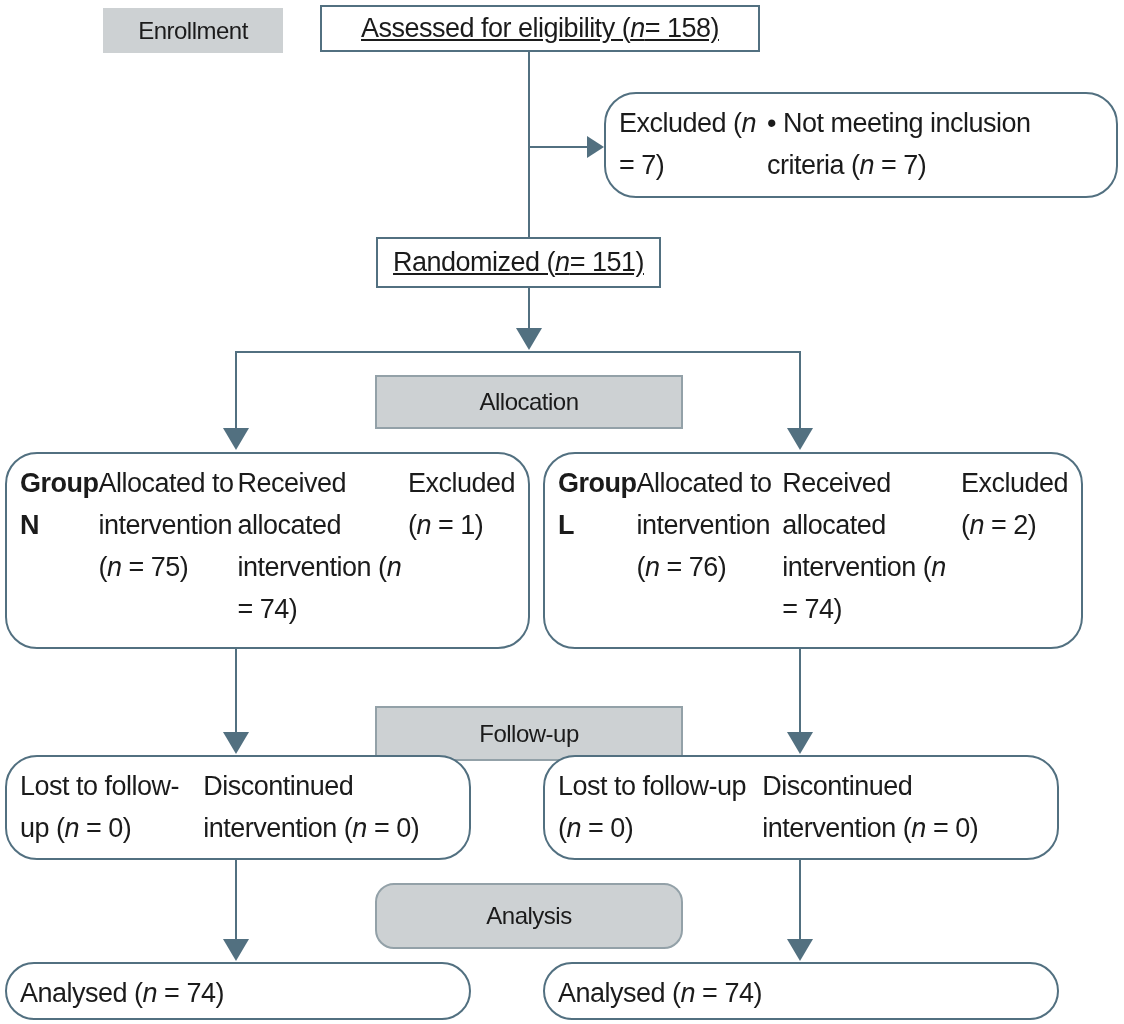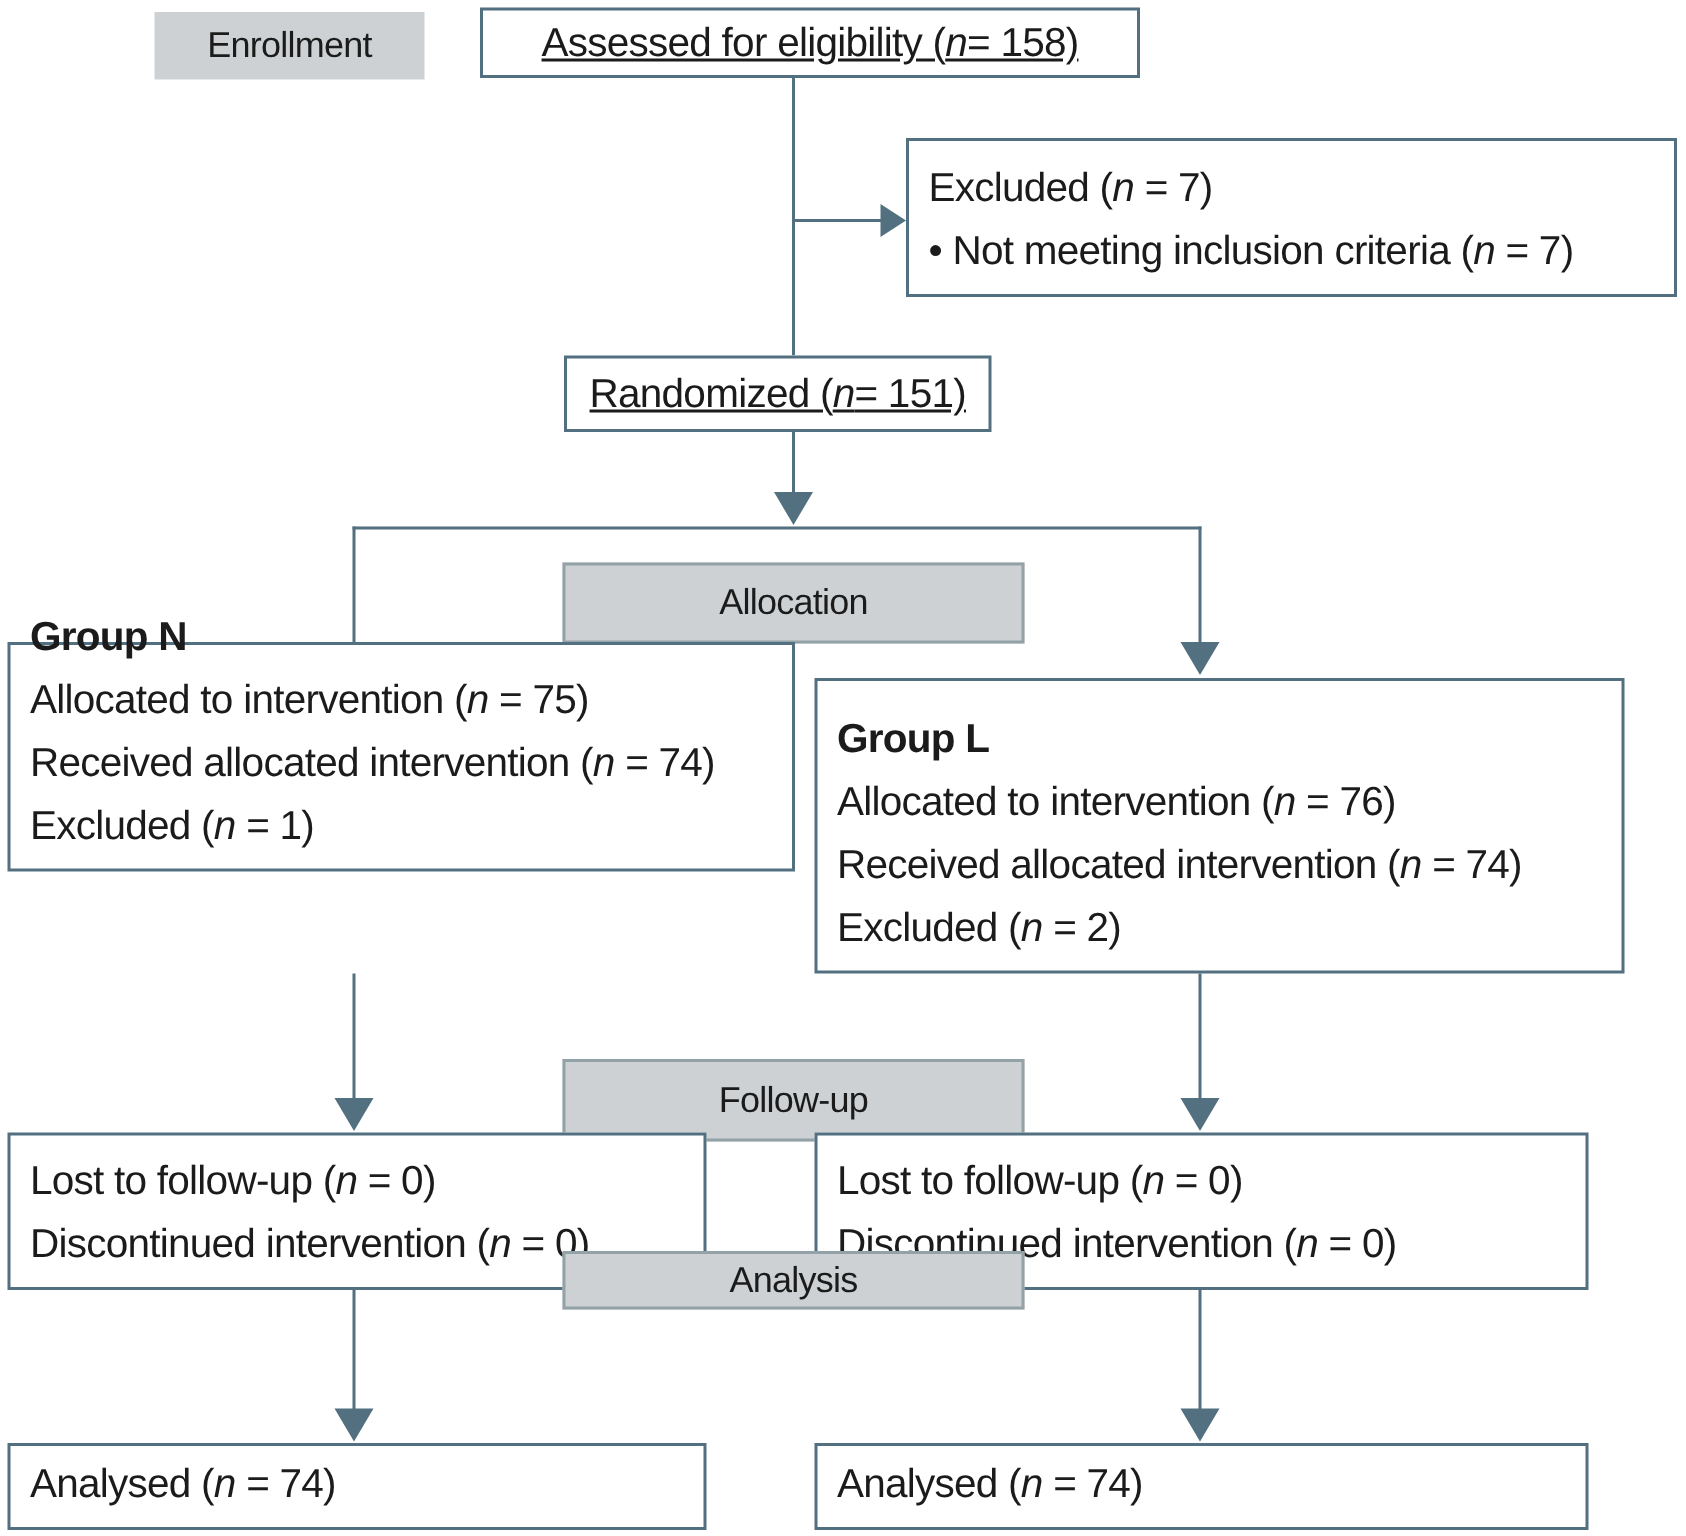--- a/index.html
+++ b/index.html
@@ -17,21 +17,21 @@
   .node{
     position:absolute;
     background:var(--box_bg);
     border:2px solid var(--line);
     font-size:27px;
     letter-spacing:-0.5px;
     line-height:1.56;
     color:var(--text);
   }
   .node.center{display:flex;align-items:center;justify-content:center;text-align:center;text-decoration:underline;}
-  .node.lines{padding:8px 13px;display:flex;flex-direction:column;justify-content:flex-end;}
+  .node.lines{padding:8px 13px;display:flex;flex-direction:row;justify-content:flex-start;border-radius:32px;}
   .node .bold{font-weight:bold;}
   .node i{font-style:italic;}
 
   .stage-label{
     position:absolute;
     background:var(--label_fill);
     border:2px solid var(--label_border);
     display:flex;align-items:center;justify-content:center;
     font-size:24px;letter-spacing:-0.5px;color:var(--text);
   }
@@ -77,21 +77,21 @@
 
   <div class="conn" style="left:235px;top:351px;width:566px;height:2px;"></div>
 
   <div class="conn" style="left:235px;top:351px;width:2px;height:78px;"></div>
   <div class="arrow-down" style="left:223px;top:428px;"></div>
   <div class="conn" style="left:799px;top:351px;width:2px;height:78px;"></div>
   <div class="arrow-down" style="left:787px;top:428px;"></div>
 
   <div class="stage-label" style="left:375px;top:375px;width:308px;height:54px;">Allocation</div>
 
-  <div class="node lines" style="left:5px;top:428px;width:525px;height:153px;">
+  <div class="node lines" style="left:5px;top:452px;width:525px;height:197px;">
     <div class="bold">Group N</div>
     <div>Allocated to intervention (<i>n</i> = 75)</div>
     <div>Received allocated intervention (<i>n</i> = 74)</div>
     <div>Excluded (<i>n</i> = 1)</div>
   </div>
 
   <div class="node lines" style="left:543px;top:452px;width:540px;height:197px;">
     <div class="bold">Group L</div>
     <div>Allocated to intervention (<i>n</i> = 76)</div>
     <div>Received allocated intervention (<i>n</i> = 74)</div>
@@ -112,21 +112,21 @@
   <div class="node lines" style="left:543px;top:755px;width:516px;height:105px;">
     <div>Lost to follow-up (<i>n</i> = 0)</div>
     <div>Discontinued intervention (<i>n</i> = 0)</div>
   </div>
 
   <div class="conn" style="left:235px;top:860px;width:2px;height:80px;"></div>
   <div class="arrow-down" style="left:223px;top:939px;"></div>
   <div class="conn" style="left:799px;top:860px;width:2px;height:80px;"></div>
   <div class="arrow-down" style="left:787px;top:939px;"></div>
 
-  <div class="stage-label" style="left:375px;top:834px;width:308px;height:39px;">Analysis</div>
+  <div class="stage-label" style="left:375px;top:883px;width:308px;height:66px;border-radius:19px;">Analysis</div>
 
   <div class="node lines" style="left:5px;top:962px;width:466px;height:58px;">
     <div>Analysed (<i>n</i> = 74)</div>
   </div>
   <div class="node lines" style="left:543px;top:962px;width:516px;height:58px;">
     <div>Analysed (<i>n</i> = 74)</div>
   </div>
 
 </div>
 

